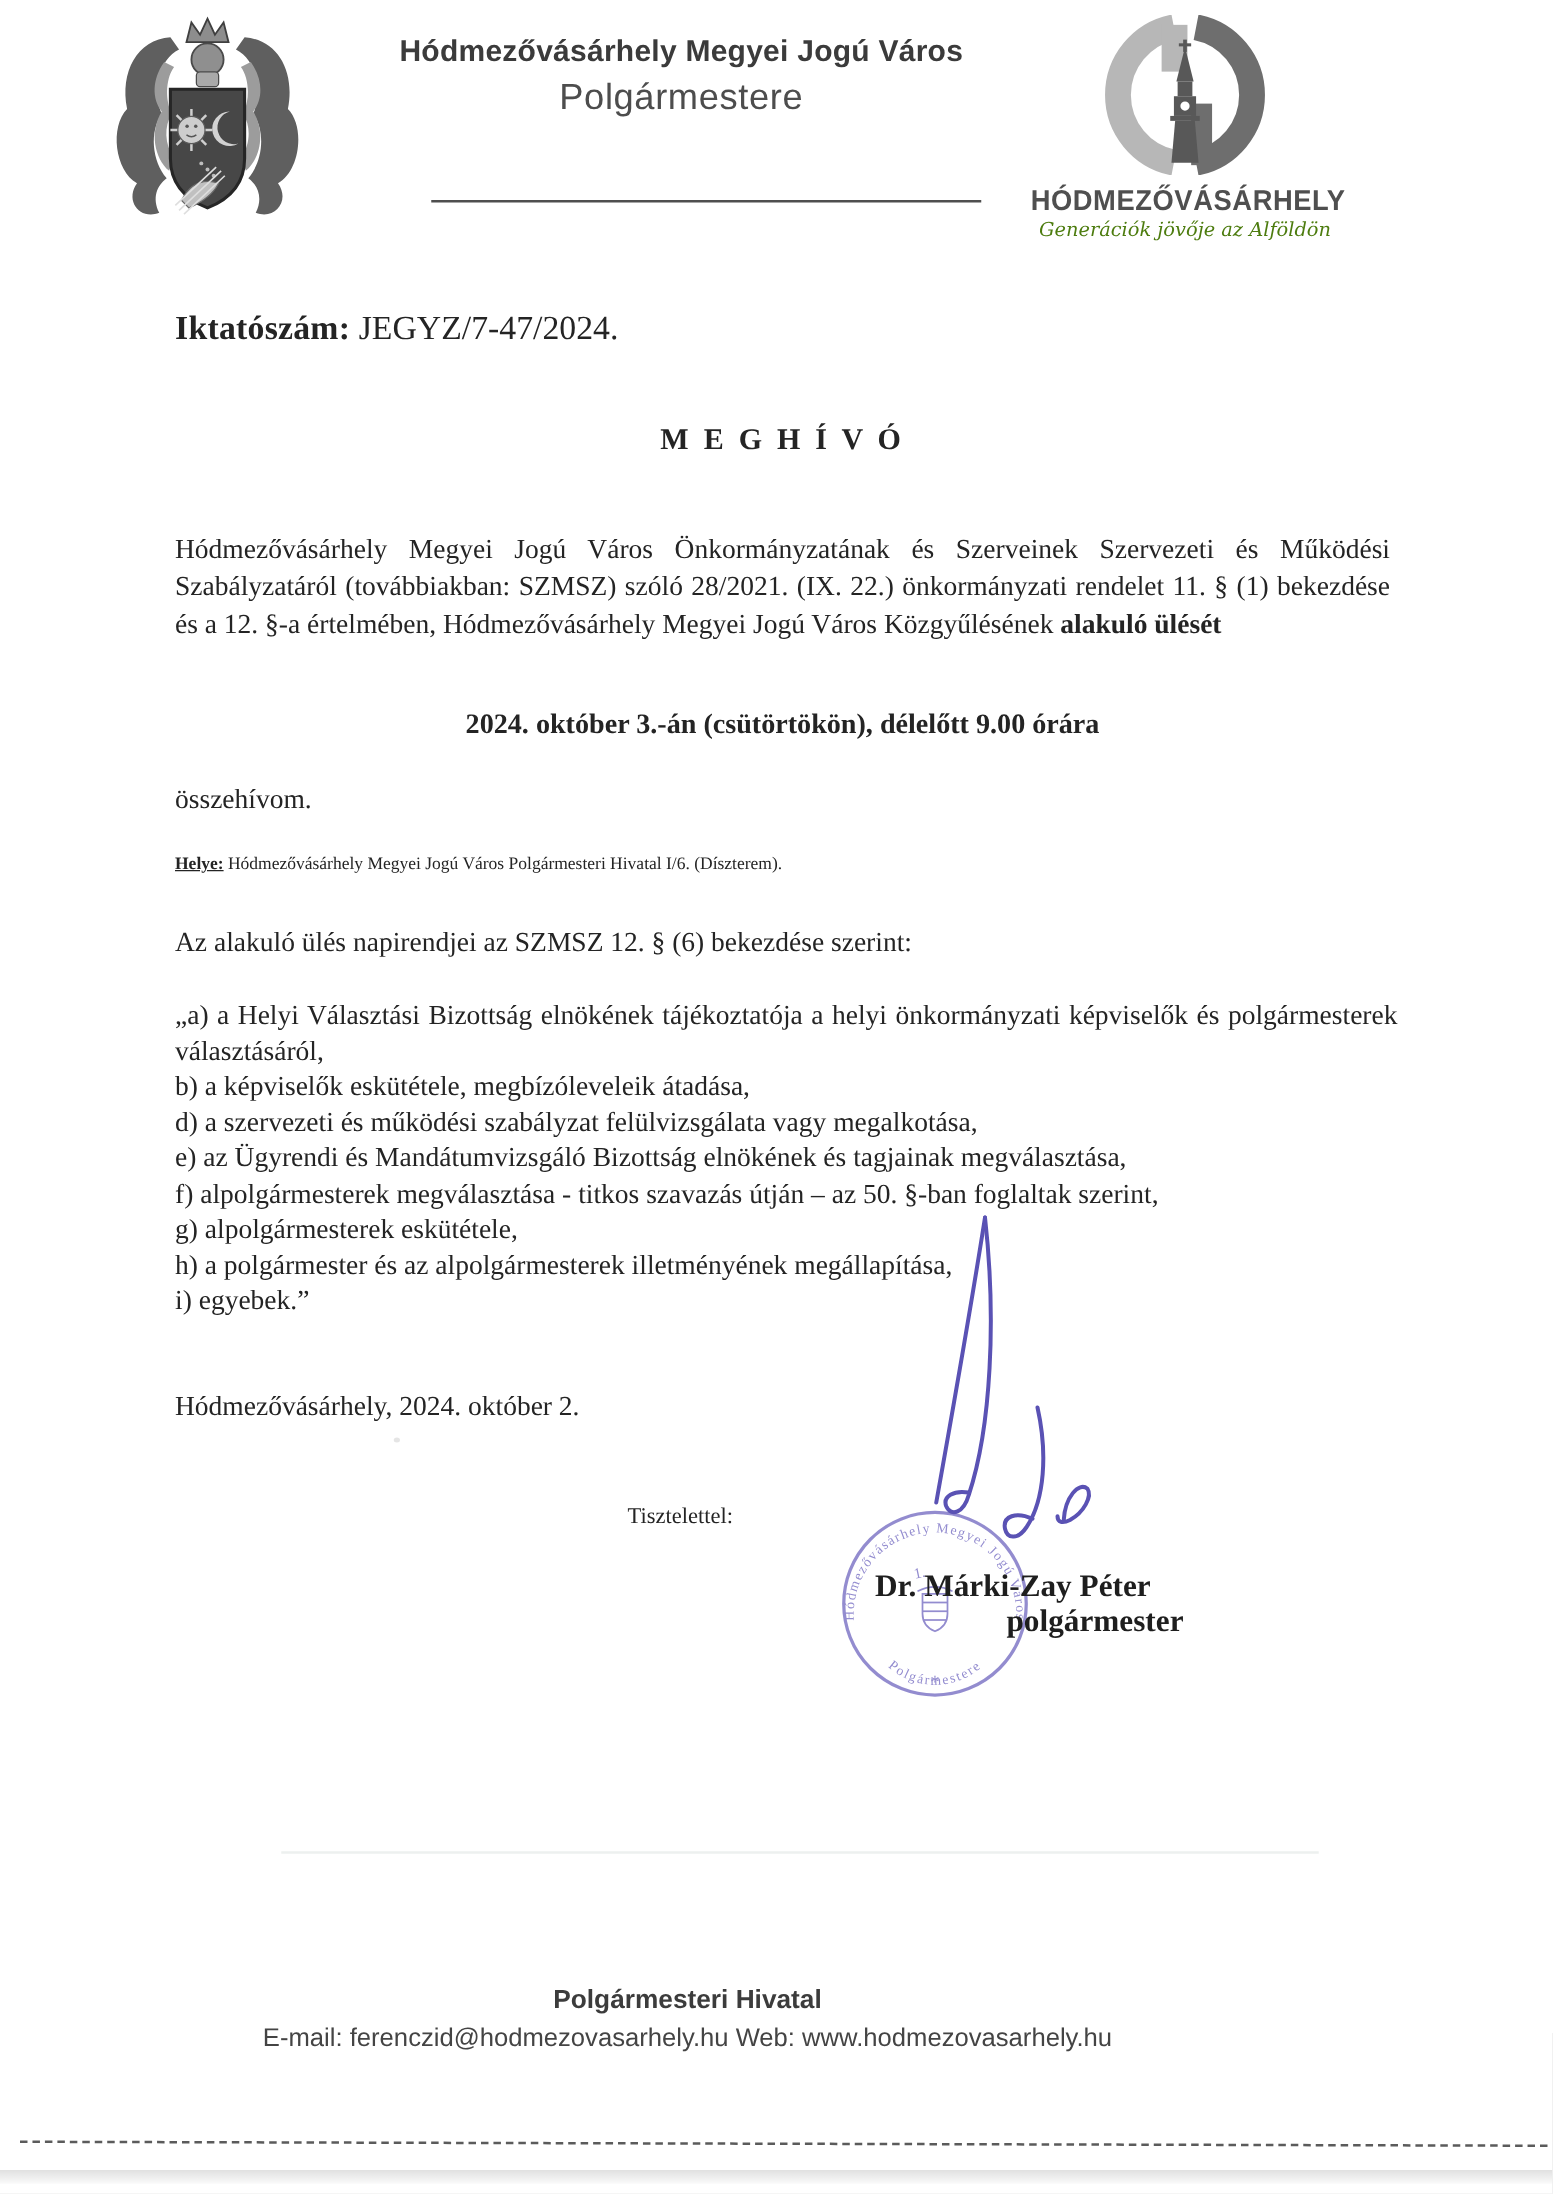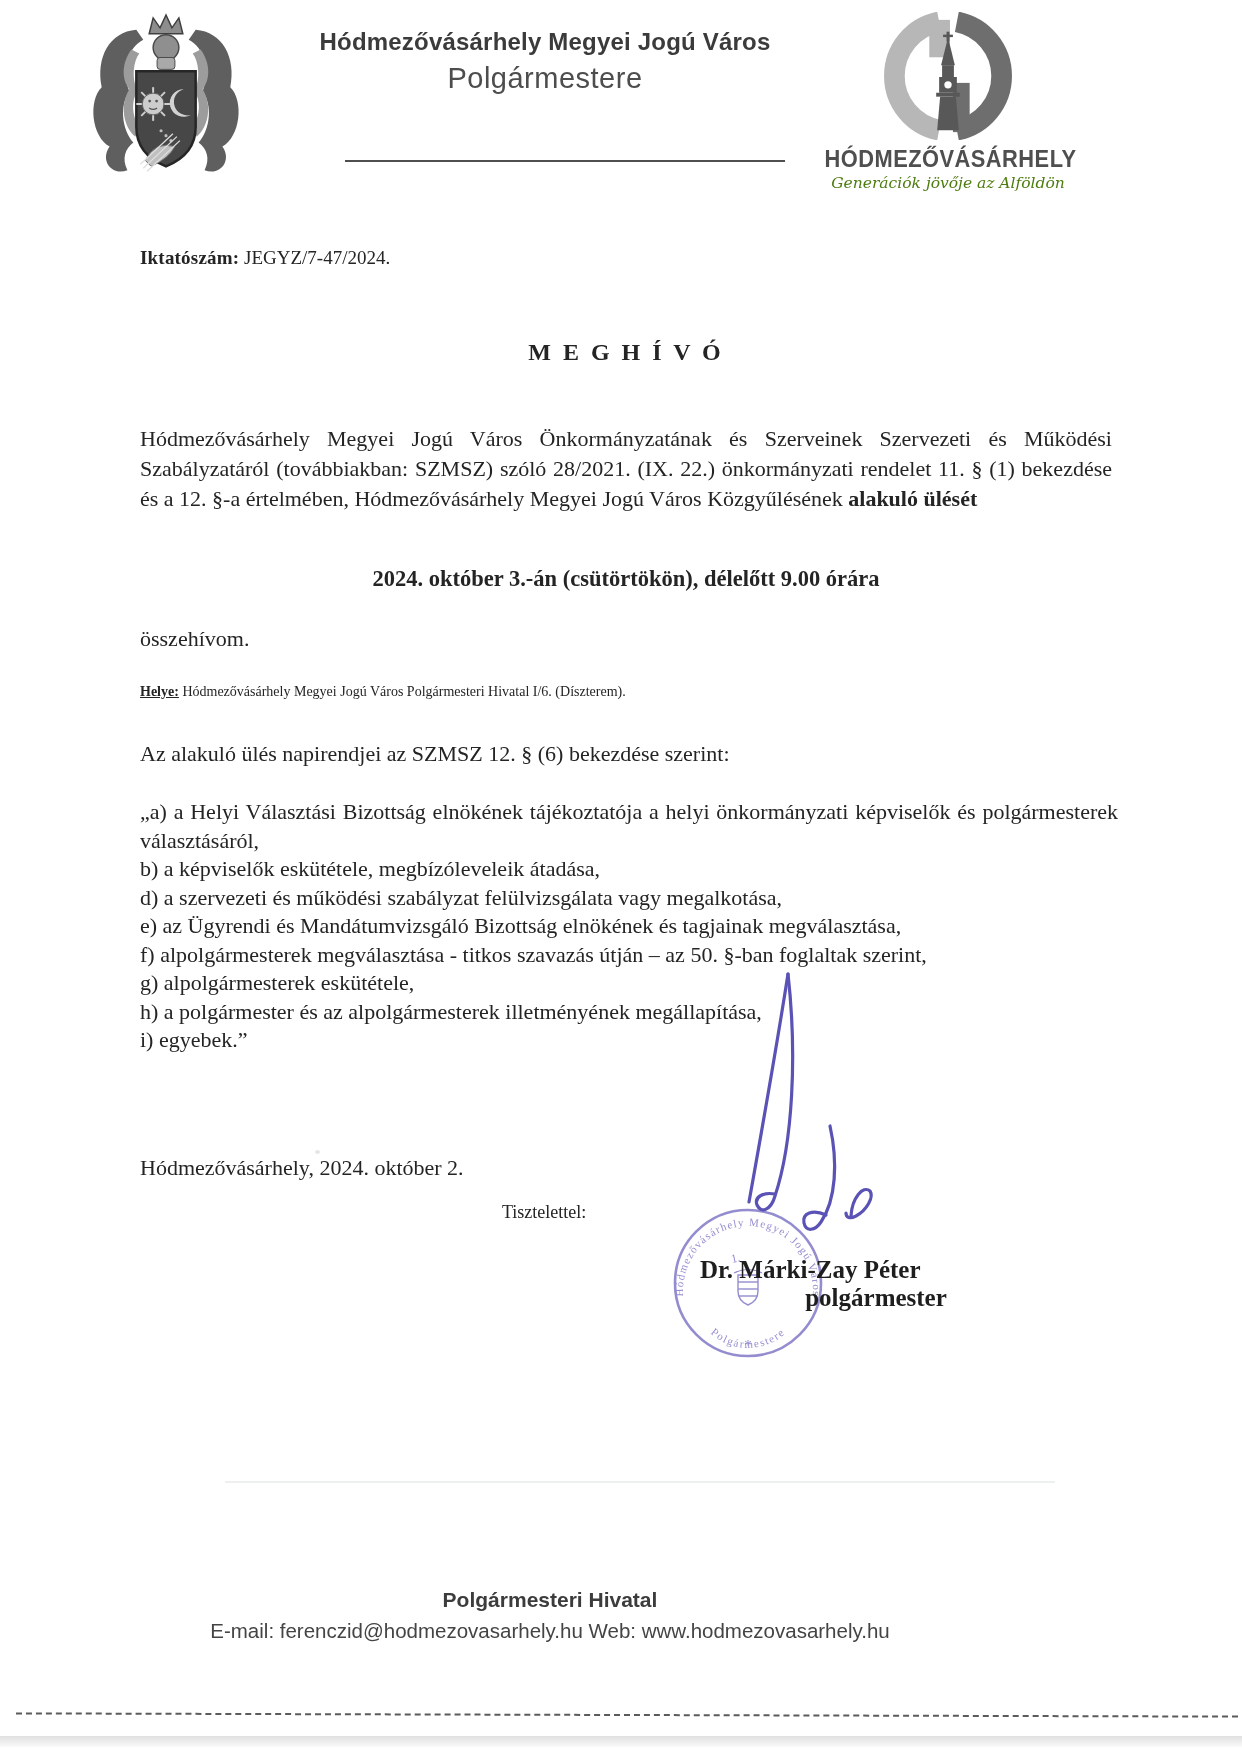--- a/index.html
+++ b/index.html
@@ -12,32 +12,32 @@
   .header-title{left:295px;top:28px;width:500px;text-align:center;font-family:"Liberation Sans",sans-serif;}
   .header-title .l1{font-size:24px;font-weight:bold;color:#3b3b3b;letter-spacing:.2px;}
   .header-title .l2{font-size:29px;font-weight:normal;color:#4d4d4d;margin-top:6px;letter-spacing:.5px;}
   .header-rule{left:345px;top:160px;width:440px;height:2px;background:#4f4f4f;}
   .logo{left:818px;top:12px;width:260px;text-align:center;}
   .logo-name{font-family:"Liberation Sans",sans-serif;font-weight:bold;font-size:23px;color:#4f4f4f;
              letter-spacing:.5px;transform:scaleX(.95);margin-top:2px;}
   .logo-tagline{font-family:"DejaVu Serif",serif;font-style:italic;font-size:15.5px;color:#4d7c0f;margin-top:1px;}
 
   
-  .ref-line{left:140px;top:247px;font-size:19px;}
+  .ref-line{left:140px;top:247px;font-size:27px;}
   .ref-line b{letter-spacing:.2px;}
   .doc-title{left:140px;top:339px;width:972px;text-align:center;font-size:24px;font-weight:bold;letter-spacing:3px;}
   .intro{left:140px;top:424px;width:972px;font-size:22px;line-height:30px;text-align:justify;}
   .datetime{left:140px;top:566px;width:972px;text-align:center;font-weight:bold;font-size:22.5px;}
   .convene{left:140px;top:626px;font-size:22px;}
   .venue{left:140px;top:684px;width:980px;font-size:14px;}
   .venue .vlabel{font-weight:bold;text-decoration:underline;}
   .agenda-intro{left:140px;top:741px;font-size:22px;}
   .agenda{left:140px;top:798px;width:978px;font-size:22px;line-height:28.5px;text-align:justify;}
   .agenda .agenda-item{text-align:justify;}
-  .date-line{left:140px;top:1112px;font-size:22px;margin-top:43px;}
+  .date-line{left:140px;top:1112px;font-size:22px;}
   .closing{left:502px;top:1202px;font-size:18px;}
   .signer{left:700px;top:1256px;width:310px;z-index:5;}
   .signer .sname{font-size:25px;font-weight:bold;text-align:left;color:#1e1e1e;}
   .signer .stitle{font-size:25px;font-weight:bold;text-align:center;margin-left:42px;color:#1e1e1e;}
   .stamp{left:668px;top:1203px;width:160px;height:160px;z-index:2;opacity:.88;}
   .signature{left:733px;top:964px;width:155px;height:280px;z-index:3;}
 
   
   .footer{left:0;top:1556px;width:1100px;text-align:center;font-family:"Liberation Sans",sans-serif;color:#3c3c3c;margin-top:32px;}
   .footer .f1{font-weight:bold;font-size:21px;}

